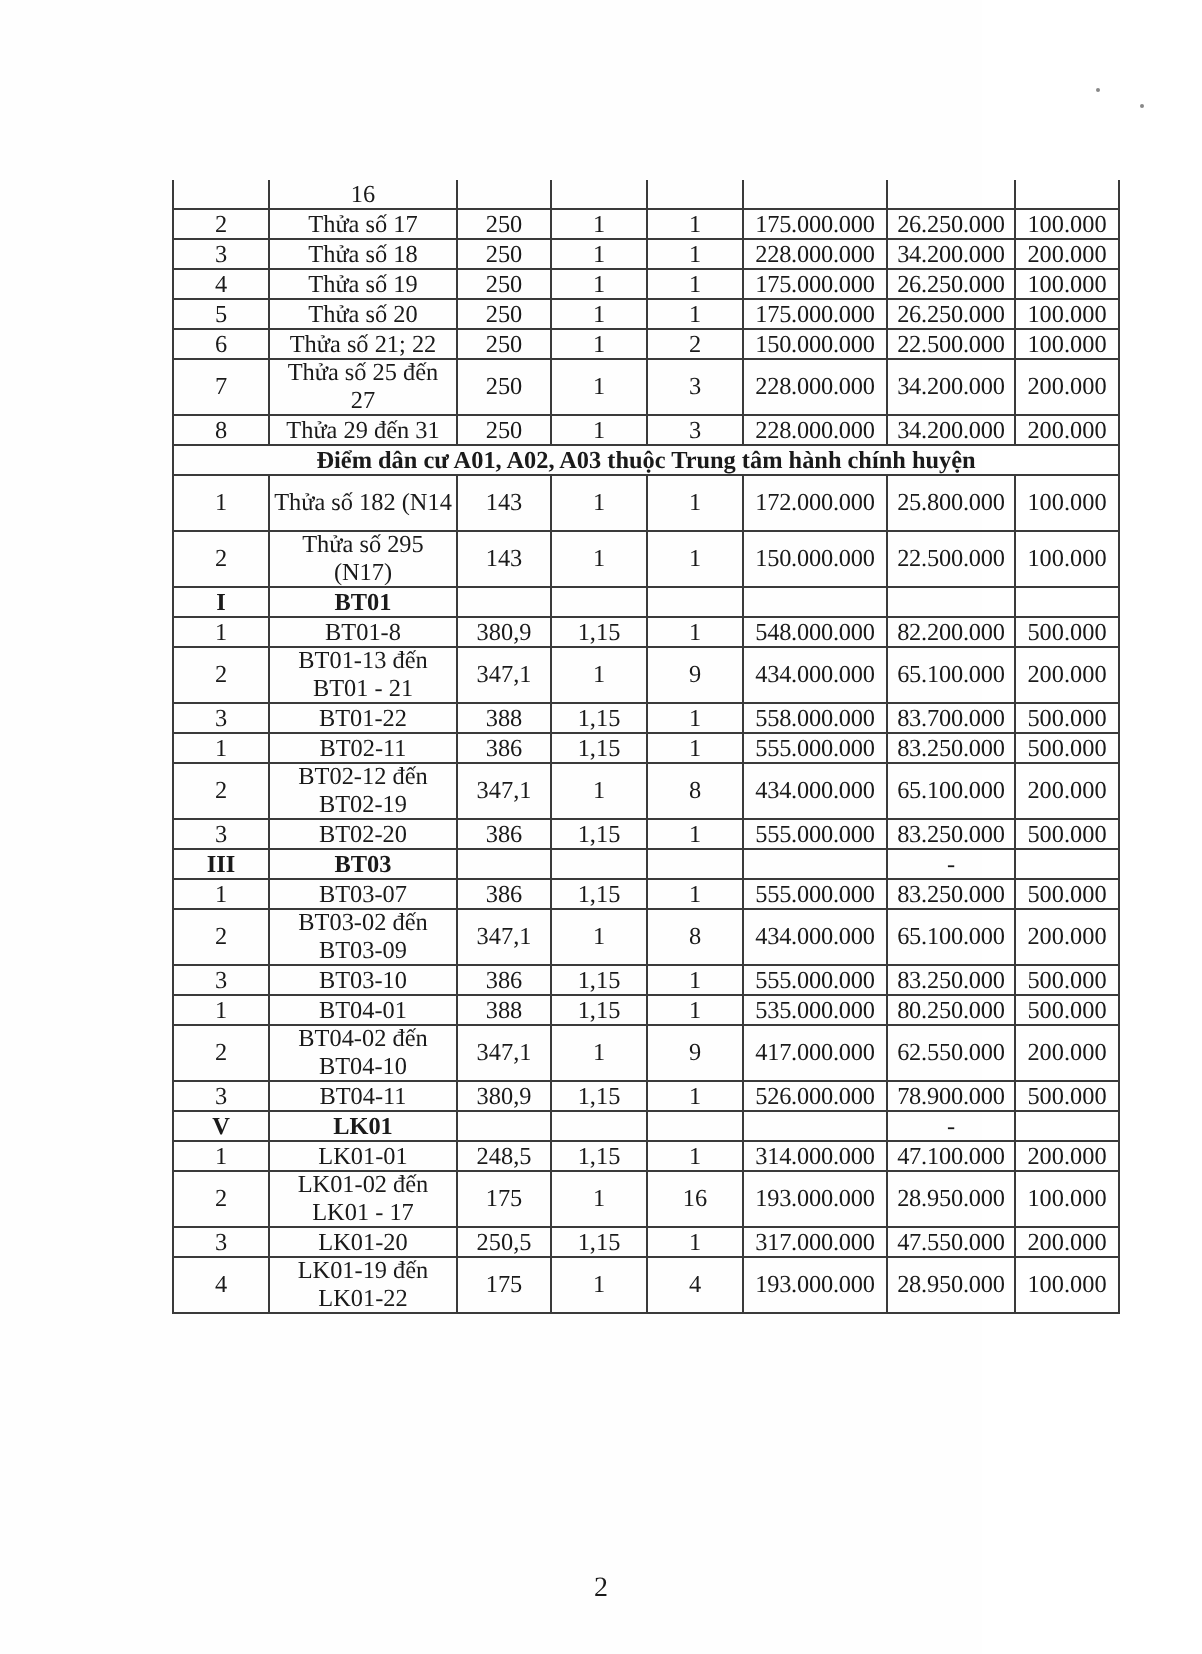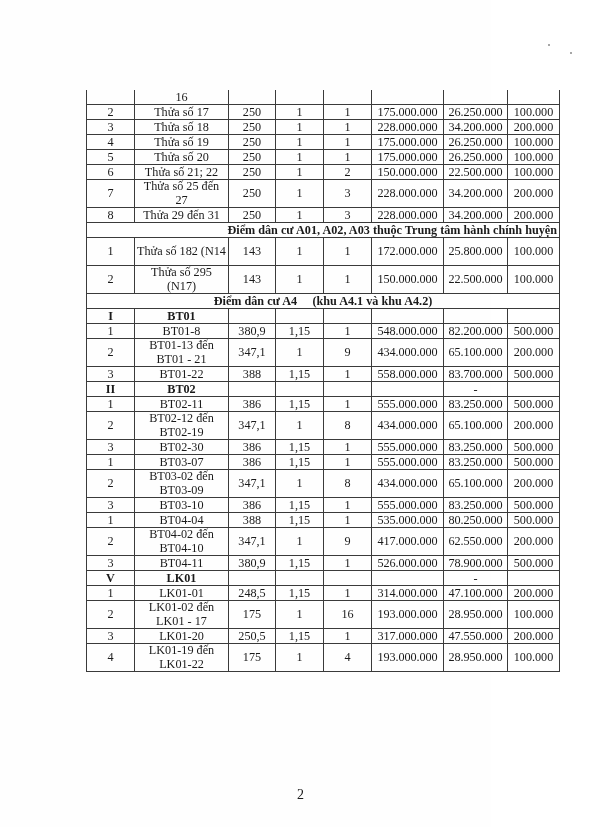--- a/index.html
+++ b/index.html
@@ -112,44 +112,41 @@
           <td>8</td>
           <td>Thửa 29 đến 31</td>
           <td>250</td>
           <td>1</td>
           <td>3</td>
           <td class="money">228.000.000</td>
           <td class="money">34.200.000</td>
           <td>200.000</td>
         </tr>
         <tr class="r1">
-          <td class="bold" colspan="8" style="white-space: pre; text-align: right;">Điểm dân cư A01, A02, A03 thuộc Trung tâm hành chính huyện</td>
+          <td class="bold" colspan="8" style="white-space: pre;">Điểm dân cư A01, A02, A03 thuộc Trung tâm hành chính huyện</td>
         </tr>
         <tr class="r2">
           <td>1</td>
           <td class="wrap">Thửa số 182 (N14</td>
           <td>143</td>
           <td>1</td>
           <td>1</td>
           <td class="money">172.000.000</td>
           <td class="money">25.800.000</td>
           <td>100.000</td>
         </tr>
         <tr class="r2">
           <td>2</td>
           <td class="wrap">Thửa số 295 (N17)</td>
           <td>143</td>
           <td>1</td>
           <td>1</td>
           <td class="money">150.000.000</td>
           <td class="money">22.500.000</td>
           <td>100.000</td>
-        </tr>
-        <tr class="r1">
-          <td class="bold" colspan="8" style="white-space: pre;">Điểm dân cư A4     (khu A4.1 và khu A4.2)</td>
         </tr>
         <tr class="r1">
           <td class="bold">I</td>
           <td class="bold">BT01</td>
           <td></td>
           <td></td>
           <td></td>
           <td class="money"></td>
           <td class="money"></td>
           <td></td>
@@ -178,30 +175,20 @@
           <td>3</td>
           <td>BT01-22</td>
           <td>388</td>
           <td>1,15</td>
           <td>1</td>
           <td class="money">558.000.000</td>
           <td class="money">83.700.000</td>
           <td>500.000</td>
         </tr>
         <tr class="r1">
-          <td class="bold">II</td>
-          <td class="bold">BT02</td>
-          <td></td>
-          <td></td>
-          <td></td>
-          <td class="money"></td>
-          <td class="money">-</td>
-          <td></td>
-        </tr>
-        <tr class="r1">
           <td>1</td>
           <td>BT02-11</td>
           <td>386</td>
           <td>1,15</td>
           <td>1</td>
           <td class="money">555.000.000</td>
           <td class="money">83.250.000</td>
           <td>500.000</td>
         </tr>
         <tr class="r2">
@@ -209,27 +196,37 @@
           <td class="wrap">BT02-12 đến BT02-19</td>
           <td>347,1</td>
           <td>1</td>
           <td>8</td>
           <td class="money">434.000.000</td>
           <td class="money">65.100.000</td>
           <td>200.000</td>
         </tr>
         <tr class="r1">
           <td>3</td>
-          <td>BT02-30</td>
+          <td>BT02-20</td>
           <td>386</td>
           <td>1,15</td>
           <td>1</td>
           <td class="money">555.000.000</td>
           <td class="money">83.250.000</td>
           <td>500.000</td>
+        </tr>
+        <tr class="r1">
+          <td class="bold">III</td>
+          <td class="bold">BT03</td>
+          <td></td>
+          <td></td>
+          <td></td>
+          <td class="money"></td>
+          <td class="money">-</td>
+          <td></td>
         </tr>
         <tr class="r1">
           <td>1</td>
           <td>BT03-07</td>
           <td>386</td>
           <td>1,15</td>
           <td>1</td>
           <td class="money">555.000.000</td>
           <td class="money">83.250.000</td>
           <td>500.000</td>
@@ -249,21 +246,21 @@
           <td>BT03-10</td>
           <td>386</td>
           <td>1,15</td>
           <td>1</td>
           <td class="money">555.000.000</td>
           <td class="money">83.250.000</td>
           <td>500.000</td>
         </tr>
         <tr class="r1">
           <td>1</td>
-          <td>BT04-04</td>
+          <td>BT04-01</td>
           <td>388</td>
           <td>1,15</td>
           <td>1</td>
           <td class="money">535.000.000</td>
           <td class="money">80.250.000</td>
           <td>500.000</td>
         </tr>
         <tr class="r2">
           <td>2</td>
           <td class="wrap">BT04-02 đến BT04-10</td>

